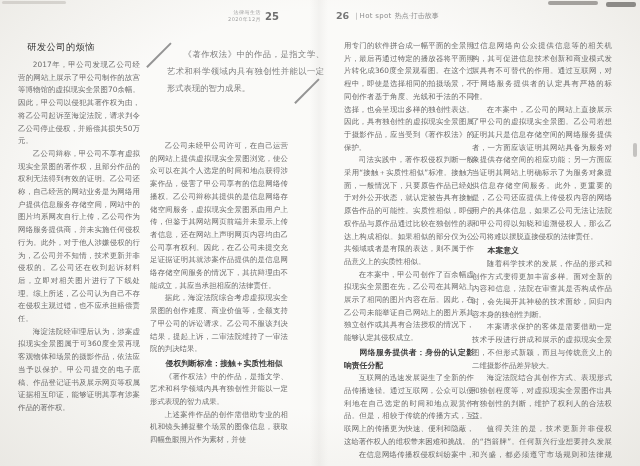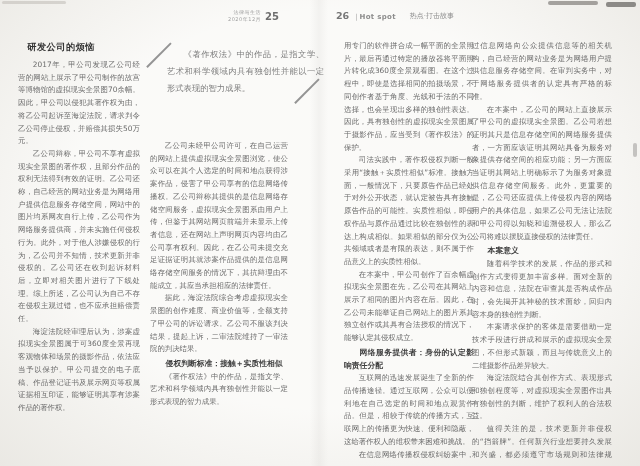--- a/index.html
+++ b/index.html
@@ -11,34 +11,34 @@
     color:#6b6b6b;
   }
   .vignette { position:absolute; inset:0; pointer-events:none;
     background:radial-gradient(ellipse at 50% 45%, rgba(255,255,255,0.5) 55%, rgba(180,175,165,0.18) 100%); }
   .gutter { position:absolute; left:310px; top:0; width:18px; height:466px;
     background:linear-gradient(90deg, rgba(0,0,0,0) 0%, rgba(90,85,80,0.05) 50%, rgba(0,0,0,0) 100%); }
   .col { position:absolute; overflow:hidden; text-align:justify; }
   .para { font-size:7.4px; line-height:12.7px; text-indent:2em; color:#6b6b6b; }
   .para.noindent { text-indent:0; }
   .flow-heading { font-size:7.8px; line-height:12.7px; font-weight:bold; color:#3f3f3f; text-indent:2em; margin-top:2px; }
-  .col1-heading { font-size:9.2px; line-height:14px; font-weight:bold; color:#333; text-indent:1em; margin-bottom:5px; letter-spacing:0.5px; }
+  .col1-heading { font-size:9.2px; line-height:14px; font-weight:normal; color:#333; text-indent:1em; margin-bottom:5px; letter-spacing:0.5px; }
   .pullquote { position:absolute; left:167px; top:46px; width:157px;
     font-size:8.3px; line-height:16.8px; color:#7d7d7d; text-align:justify; text-indent:2em; }
   .slash { position:absolute; width:1.5px; height:34px; background:#949494; transform:rotate(45deg); }
   .slash.top { left:158px; top:38px; }
   .slash.bottom { left:306px; top:74px; }
   .masthead { position:absolute; left:228px; top:9px; display:flex; align-items:flex-end; }
   .masthead-lines { display:flex; flex-direction:column; text-align:right; margin-right:4px; }
   .masthead-lines span { font-size:5px; line-height:6.5px; color:#a0a0a0; letter-spacing:0.5px; }
   .masthead .pageno { font-size:10px; font-weight:bold; color:#6e6e6e; line-height:11px; }
-  .section-header { position:absolute; left:336px; top:10px; display:flex; align-items:flex-end; font-size:7px; color:#8c8c8c; }
+  .section-header { position:absolute; left:336px; top:10px; display:flex; align-items:center; font-size:7px; color:#8c8c8c; }
   .section-header .num { font-size:9.5px; font-weight:bold; color:#777; margin-right:4px; }
   .section-header .sep { margin:0 2px; color:#aaa; }
-  .section-header .en { letter-spacing:0.3px; margin-right:14px;font-weight:bold; }
+  .section-header .en { letter-spacing:0.3px; margin-right:3px; }
   .artifact { position:absolute; border-radius:2px; pointer-events:none; }
   .a1 { left:2px; top:1px; width:64px; height:3px; background:#b9b6b0; opacity:0.5; }
   .a2 { left:548px; top:1px; width:50px; height:4px; background:#55524e; opacity:0.5; }
   .a3 { left:606px; top:2px; width:30px; height:5px; background:#3a3835; opacity:0.55; }
   .a4 { left:633px; top:143px; width:4px; height:14px; background:#8a8884; opacity:0.45; }
 </style>
 </head>
 <body>
 
 <div class="vignette"></div>
@@ -71,20 +71,21 @@
 <div class="slash bottom"></div>
 
 <div class="col" style="left:150px; top:140px; width:138px; height:322px;">
   <div>
       <p class="para">乙公司未经甲公司许可，在自己运营的网站上提供虚拟现实全景图浏览，使公众可以在其个人选定的时间和地点获得涉案作品，侵害了甲公司享有的信息网络传播权。乙公司辩称其提供的是信息网络存储空间服务，虚拟现实全景图系由用户上传，但鉴于其网站网页前端并未显示上传者信息，还在网站上声明网页内容均由乙公司享有权利。因此，在乙公司未提交充足证据证明其就涉案作品提供的是信息网络存储空间服务的情况下，其抗辩理由不能成立，其应当承担相应的法律责任。</p>
       <p class="para">据此，海淀法院综合考虑虚拟现实全景图的创作难度、商业价值等，全额支持了甲公司的诉讼请求。乙公司不服该判决结果，提起上诉，二审法院维持了一审法院的判决结果。</p>
     </div>
   <p class="flow-heading">侵权判断标准：接触＋实质性相似</p>
   <div>
       <p class="para">《著作权法》中的作品，是指文学、艺术和科学领域内具有独创性并能以一定形式表现的智力成果。</p>
+      <p class="para">上述案件作品的创作需借助专业的相机和镜头捕捉整个场景的图像信息，获取四幅鱼眼照片作为素材，并使</p>
     </div>
 </div>
 
 <div class="section-header">
   <span class="num">26</span>
   <span class="sep">|</span>
   <span class="en">Hot spot</span>
   <span class="cn">热点·打击故事</span>
 </div>
 
@@ -95,21 +96,21 @@
       <p class="para">在本案中，甲公司创作了百余幅虚拟现实全景图在先，乙公司在其网站上展示了相同的图片内容在后。因此，在乙公司未能举证自己网站上的图片系其独立创作或其具有合法授权的情况下，能够认定其侵权成立。</p>
     </div>
   <p class="flow-heading">网络服务提供者：身份的认定影响责任分配</p>
   <div>
       <p class="para">互联网的迅速发展诞生了全新的作品传播途径。通过互联网，公众可以便利地在自己选定的时间和地点观赏作品。但是，相较于传统的传播方式，互联网上的传播更为快速、便利和隐蔽，这给著作权人的维权带来困难和挑战。</p>
       <p class="para">在信息网络传播权侵权纠纷案中，对于网络用户和网络服务提供者身份的认定，直接影响着侵权的责任分配。</p>
     </div>
 </div>
 
 <div class="col" style="left:472px; top:40px; width:140px; height:422px;">
-  <p class="para noindent">过信息网络向公众提供信息等的相关机构，自己经营的网站业务是为网络用户提供信息服务存储空间。在审判实务中，对于网络服务提供者的认定具有严格的标准。</p>
+  <p class="para noindent">过信息网络向公众提供信息等的相关机构，其可促进信息技术创新和商业模式发展具有不可替代的作用。通过互联网，对于网络服务提供者的认定具有严格的标准。</p>
   <div>
       <p class="para">在本案中，乙公司的网站上直接展示了甲公司的虚拟现实全景图。乙公司若想证明其只是信息存储空间的网络服务提供者，一方面应该证明其网站具备为服务对象提供存储空间的相应功能；另一方面应当证明其网站上明确标示了为服务对象提供信息存储空间服务。此外，更重要的是，乙公司还应提供上传侵权内容的网络用户的具体信息，如果乙公司无法让法院和甲公司得以知晓和追溯侵权人，那么乙公司将难以摆脱直接侵权的法律责任。</p>
     </div>
   <p class="flow-heading">本案意义</p>
   <div>
       <p class="para">随着科学技术的发展，作品的形式和创作方式变得更加丰富多样。面对全新的内容和信息，法院在审查其是否构成作品时，会先揭开其神秘的技术面纱，回归内容本身的独创性判断。</p>
       <p class="para">本案请求保护的客体是需要借助一定技术手段进行拼成和展示的虚拟现实全景图，不但形式新颖，而且与传统意义上的二维摄影作品差异较大。</p>
       <p class="para">海淀法院结合其创作方式、表现形式和独创程度等，对虚拟现实全景图作出具有独创性的判断，维护了权利人的合法权益。</p>
       <p class="para">值得关注的是，技术更新并非侵权的“挡箭牌”。任何新兴行业想要持久发展和兴盛，都必须遵守市场规则和法律规范。</p>
     </div>

